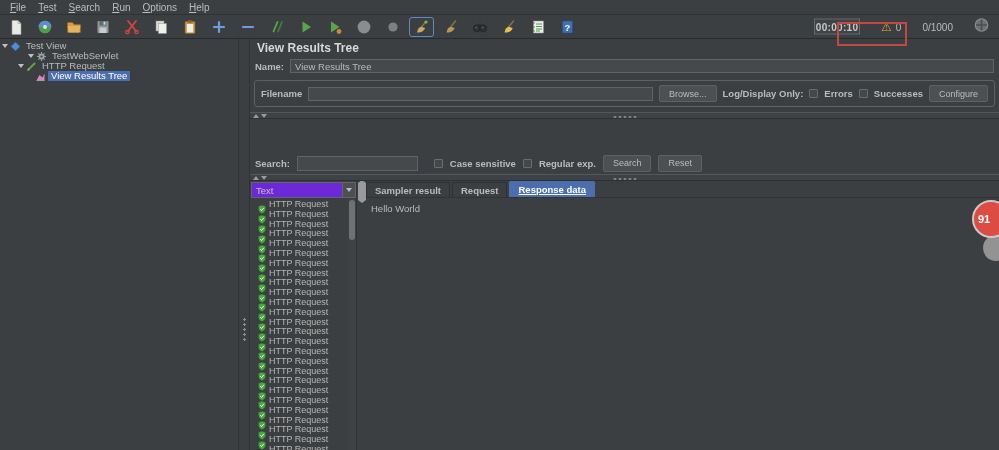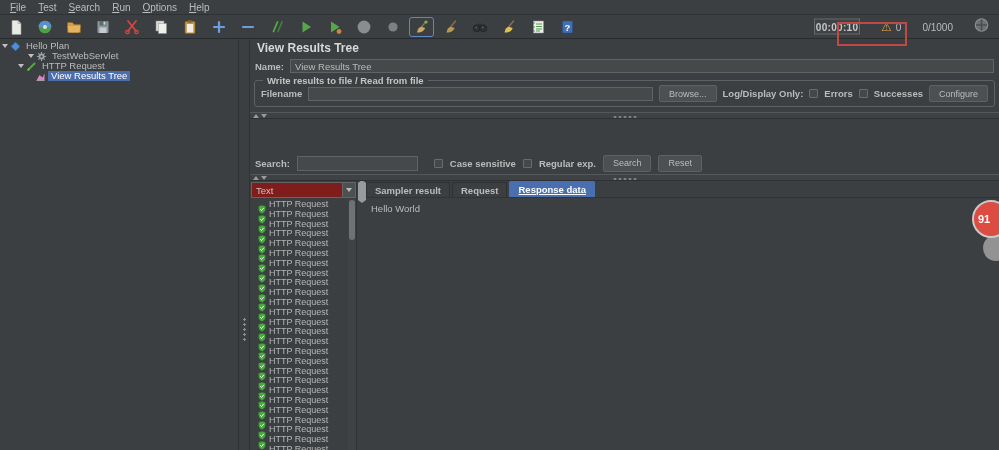--- a/index.html
+++ b/index.html
@@ -83,21 +83,21 @@
     background-image:radial-gradient(circle, #9A9A9A 1px, transparent 1.2px);
     background-size:5px 4px; background-repeat:repeat-x; }
 
   .search-row { height:22px; display:flex; align-items:center; padding:0 5px; gap:7px;margin-top:33px; }
   .search-input { width:121px; height:15px; background:#45494A; border:1px solid #5F6365;
     color:#BBBBBB; font-size:9.5px; padding:0 4px; outline:none; }
 
   
   .viewer { flex:1; display:flex; overflow:hidden; }
   .viewer-left { width:106px; display:flex; flex-direction:column; position:relative; }
-  .combo { height:16px; margin:1px 0 0 1px; background:#7f1d1d; border:1px solid #646464;
+  .combo { height:16px; margin:1px 0 0 1px; background:#6d28d9; border:1px solid #646464;
     display:flex; align-items:center; font-size:9.5px; color:#C4C4C4; }
   .combo-text { flex:1; padding-left:4px; }
   .combo-arrow-btn { width:13px; height:100%; background:#4C5052; border-left:1px solid #646464;
     display:flex; align-items:center; justify-content:center; }
   .combo-arrow { width:0; height:0; border-left:3.5px solid transparent;
     border-right:3.5px solid transparent; border-top:4px solid #BBBBBB; }
   .result-list { flex:1; overflow:hidden; padding-top:2px; }
   .result-item { height:9.8px; display:flex; align-items:center; padding-left:8px; gap:3px; white-space:nowrap; }
   .result-item .ril { font-size:9px; color:#B6B6B6; line-height:9.8px; }
   .shield { width:8px; height:9px; flex:0 0 auto; }
@@ -330,21 +330,21 @@
   </div>
 
   <div class="workspace">
 
     <div class="tree-panel">
       <div class="tree-row" style="padding-left:2px;">
         <span class="tw"></span>
         <span class="tree-icon"><svg width="9" height="9">
               <polygon points="4.5,0 9,4.5 4.5,9 0,4.5" fill="#4A90D9" stroke="#2C5E96" stroke-width=".5"></polygon>
             </svg></span>
-        <span class="tree-label">Hello Plan</span>
+        <span class="tree-label">Test View</span>
       </div>
       <div class="tree-row" style="padding-left:28px;">
         <span class="tw"></span>
         <span class="tree-icon"><svg width="9" height="9">
               <circle cx="4.5" cy="4.5" r="3" fill="#9AA0A3"></circle>
               <path d="M4.5 0v2M4.5 7v2M0 4.5h2M7 4.5h2M1.3 1.3l1.4 1.4M6.3 6.3l1.4 1.4M7.7 1.3L6.3 2.7M2.7 6.3L1.3 7.7" stroke="#9AA0A3" stroke-width="1.1"></path>
               <circle cx="4.5" cy="4.5" r="1.1" fill="#3C3F41"></circle>
             </svg></span>
         <span class="tree-label">TestWebServlet</span>
       </div>
@@ -373,21 +373,20 @@
 
       <div class="panel-title">View Results Tree</div>
 
       <div class="form-row name-row">
         <span class="lbl">Name:</span>
         <input class="txt-input" type="text" value="View Results Tree" style="">
       </div>
 
 
       <div class="filegroup">
-        <span class="legend">Write results to file / Read from file</span>
         <span class="lbl">Filename</span>
         <input class="txt-input" type="text" value="" style="">
         <button class="btn">Browse...</button>
         <span class="lbl">Log/Display Only:</span>
         <span class="checkbox"></span>
         <span class="cb-label">Errors</span>
         <span class="checkbox"></span>
         <span class="cb-label">Successes</span>
         <button class="btn">Configure</button>
       </div>

